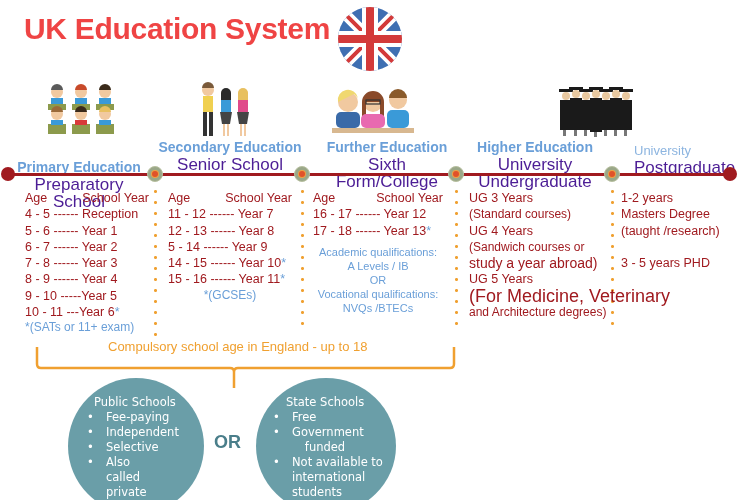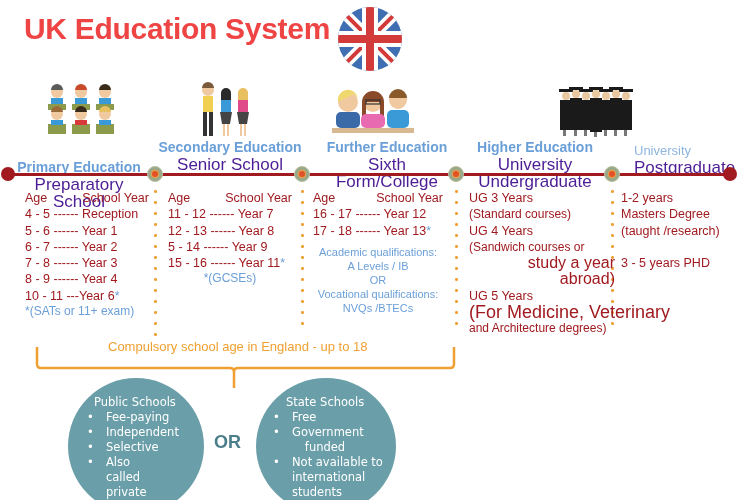--- a/index.html
+++ b/index.html
@@ -214,32 +214,34 @@
 <div class="col" style="left:25px;top:190px;width:124px;">
   <div class="hdr">
     <span>Age</span>
     <span>School Year</span>
   </div>
   <div>4 - 5 ------ Reception</div>
   <div>5 - 6 ------ Year 1</div>
   <div>6 - 7 ------ Year 2</div>
   <div>7 - 8 ------ Year 3</div>
   <div>8 - 9 ------ Year 4</div>
+  <div>9 - 10 -----Year 5</div>
   <div><span>10 - 11 ---Year 6</span><span class="blue">*</span></div>
   <div class="blue note">*(SATs or 11+  exam)</div>
 </div>
 
 <div class="col" style="left:168px;top:190px;width:124px;">
   <div class="hdr">
     <span>Age</span>
     <span>School Year</span>
   </div>
   <div>11 - 12 ------ Year 7</div>
   <div>12 - 13 ------ Year 8</div>
   <div>5 - 14 ------ Year 9</div>
+  <div><span>14 - 15 ------ Year 10</span><span class="blue">*</span></div>
   <div><span>15 - 16 ------ Year 11</span><span class="blue">*</span></div>
   <div class="blue note center">*(GCSEs)</div>
 </div>
 
 <div class="col" style="left:313px;top:190px;width:130px;">
   <div class="hdr">
     <span>Age</span>
     <span>School Year</span>
   </div>
   <div>16 - 17 ------ Year 12</div>
@@ -251,21 +253,21 @@
     <div>Vocational qualifications:</div>
     <div>NVQs /BTECs</div>
   </div>
 </div>
 
 <div class="col" style="left:469px;top:190px;width:146px;">
   <div>UG 3 Years</div>
   <div class="note" style="line-height:16.3px;font-size:12px;">(Standard courses)</div>
   <div>UG 4 Years</div>
   <div class="note" style="line-height:16.3px;font-size:12px;">(Sandwich courses or</div>
-  <div class="note" style="line-height:16.3px;font-size:16px;text-align:right;">study a year abroad)</div>
+  <div class="note" style="line-height:16.3px;font-size:14px;">study a year abroad)</div>
   <div>UG 5 Years</div>
   <div class="note" style="line-height:16.3px;font-size:18px;white-space:nowrap;">(For Medicine, Veterinary</div>
   <div class="note" style="line-height:16.3px;font-size:12px;white-space:nowrap;">and Architecture degrees)</div>
 </div>
 
 <div class="col" style="left:621px;top:190px;width:116px;">
   <div>1-2 years</div>
   <div>Masters Degree</div>
   <div style="white-space:nowrap;">(taught /research)</div>
   <div style="height:16px;"></div>

